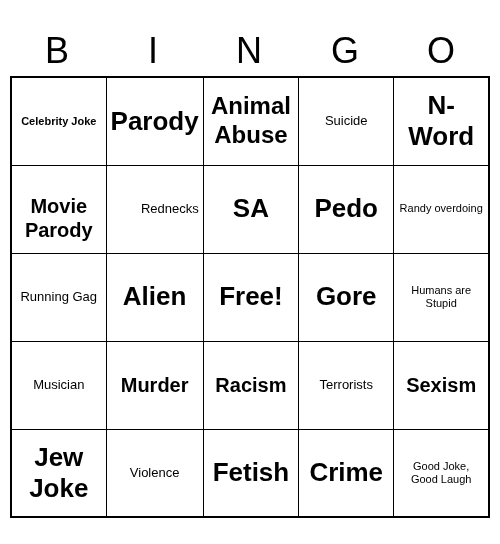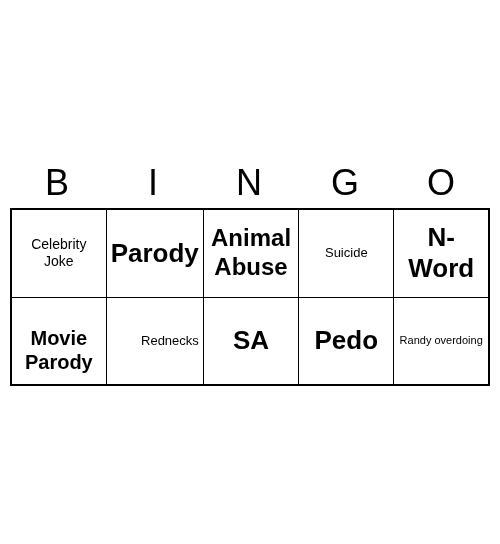--- a/index.html
+++ b/index.html
@@ -52,21 +52,21 @@
     <div class="header-cell">B</div>
     <div class="header-cell">I</div>
     <div class="header-cell">N</div>
     <div class="header-cell">G</div>
     <div class="header-cell">O</div>
   </div>
   <table class="bingo-grid">
     <tbody id="grid-body">
     <tr>
           <td>
-            <span style="font-size: 14px; font-weight: normal; line-height: 1.2; display: block;">Celebrity Joke</span>
+            <span style="font-size: 11px; font-weight: bold; line-height: 1.2; display: block;">Celebrity Joke</span>
           </td>
           <td>
             <span style="font-size: 26px; font-weight: bold; line-height: 1.2; display: block;">Parody</span>
           </td>
           <td>
             <span style="font-size: 24px; font-weight: bold; line-height: 1.2; display: block;">Animal Abuse</span>
           </td>
           <td>
             <span style="font-size: 13px; font-weight: normal; line-height: 1.2; display: block;">Suicide</span>
           </td>
@@ -84,15 +84,66 @@
           <td>
             <span style="font-size: 26px; font-weight: bold; line-height: 1.2; display: block;">SA</span>
           </td>
           <td>
             <span style="font-size: 26px; font-weight: bold; line-height: 1.2; display: block;">Pedo</span>
           </td>
           <td>
             <span style="font-size: 11px; font-weight: normal; line-height: 1.2; display: block;">Randy overdoing</span>
           </td>
         </tr>
+        <tr>
+          <td>
+            <span style="font-size: 13px; font-weight: normal; line-height: 1.2; display: block;">Running Gag</span>
+          </td>
+          <td>
+            <span style="font-size: 26px; font-weight: bold; line-height: 1.2; display: block;">Alien</span>
+          </td>
+          <td>
+            <span style="font-size: 26px; font-weight: bold; line-height: 1.2; display: block;">Free!</span>
+          </td>
+          <td>
+            <span style="font-size: 26px; font-weight: bold; line-height: 1.2; display: block;">Gore</span>
+          </td>
+          <td>
+            <span style="font-size: 11px; font-weight: normal; line-height: 1.2; display: block;">Humans are Stupid</span>
+          </td>
+        </tr>
+        <tr>
+          <td>
+            <span style="font-size: 13px; font-weight: normal; line-height: 1.2; display: block;">Musician</span>
+          </td>
+          <td>
+            <span style="font-size: 20px; font-weight: bold; line-height: 1.2; display: block;">Murder</span>
+          </td>
+          <td>
+            <span style="font-size: 20px; font-weight: bold; line-height: 1.2; display: block;">Racism</span>
+          </td>
+          <td>
+            <span style="font-size: 13px; font-weight: normal; line-height: 1.2; display: block;">Terrorists</span>
+          </td>
+          <td>
+            <span style="font-size: 20px; font-weight: bold; line-height: 1.2; display: block;">Sexism</span>
+          </td>
+        </tr>
+        <tr>
+          <td>
+            <span style="font-size: 26px; font-weight: bold; line-height: 1.2; display: block;">Jew Joke</span>
+          </td>
+          <td>
+            <span style="font-size: 13px; font-weight: normal; line-height: 1.2; display: block;">Violence</span>
+          </td>
+          <td>
+            <span style="font-size: 26px; font-weight: bold; line-height: 1.2; display: block;">Fetish</span>
+          </td>
+          <td>
+            <span style="font-size: 26px; font-weight: bold; line-height: 1.2; display: block;">Crime</span>
+          </td>
+          <td>
+            <span style="font-size: 11px; font-weight: normal; line-height: 1.2; display: block;">Good Joke, Good Laugh</span>
+          </td>
+        </tr>
       </tbody>
   </table>
 </div>
 
 </body></html>

